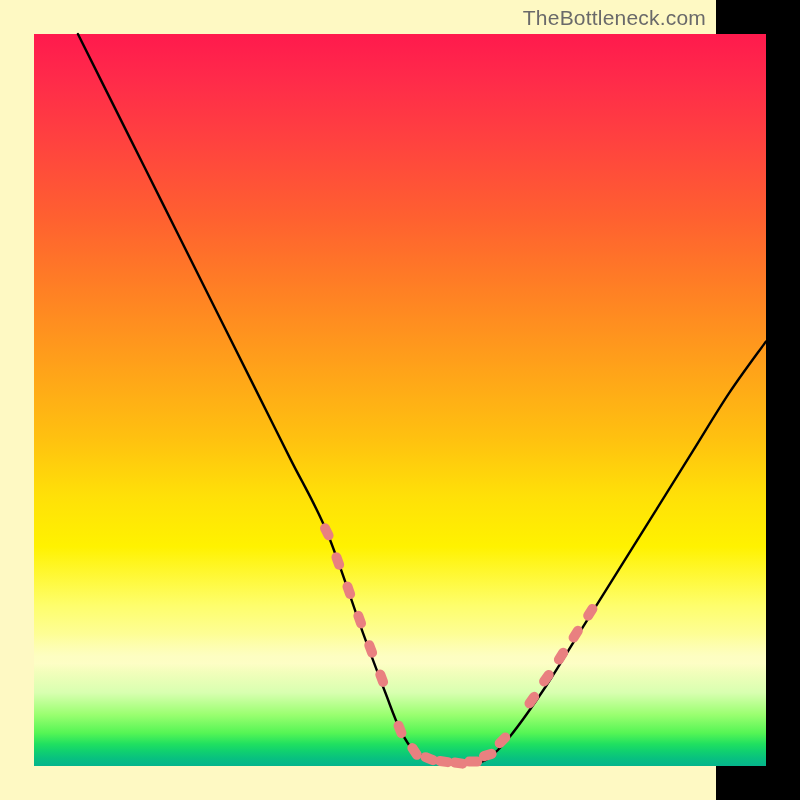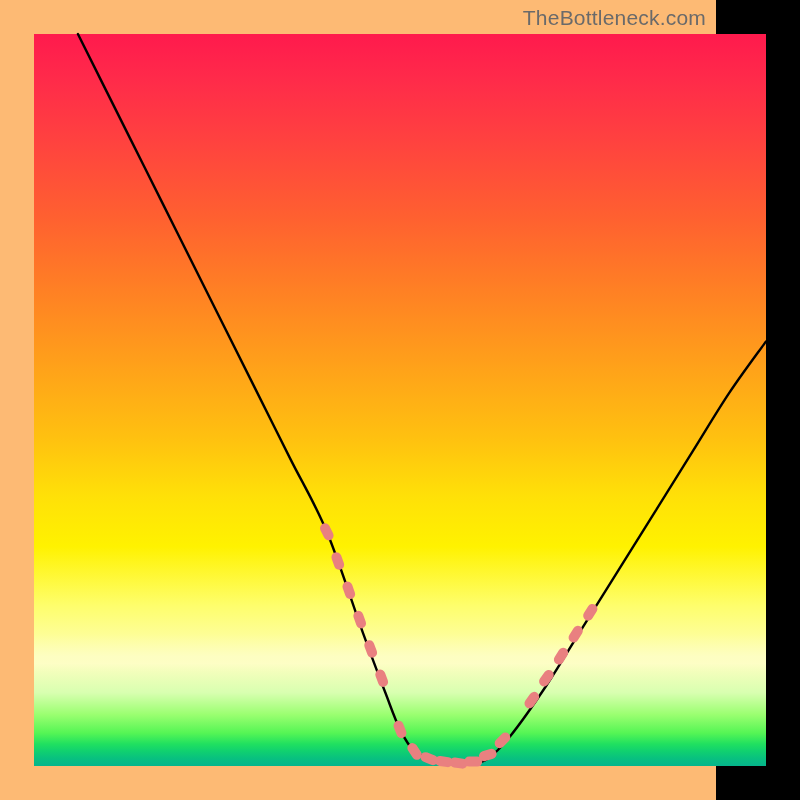--- a/index.html
+++ b/index.html
@@ -8,21 +8,21 @@
     width: 800px;
     height: 800px;
     background: #000;
     overflow: hidden;
     font-family: Arial, Helvetica, sans-serif;
   }
   .frame {
     position: relative;
     width: 716px;
     height: 800px;
-    background: #fdba74;
+    background: #fef9c3;
   }
   .plot-area {
     position: absolute;
     left: 34px;
     top: 34px;
     width: 732px;
     height: 732px;
     
     background: linear-gradient(to bottom,
       #ff1a4d 0%,

